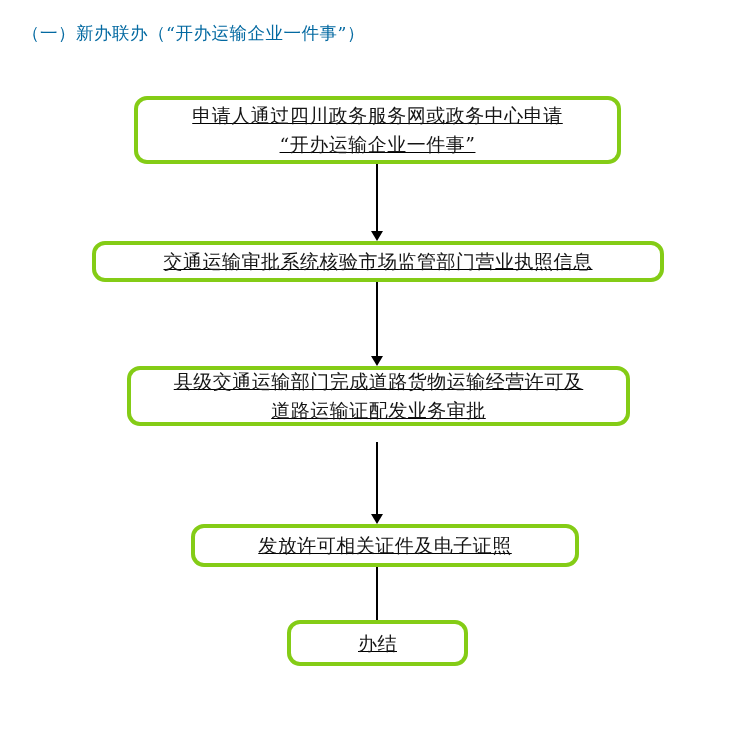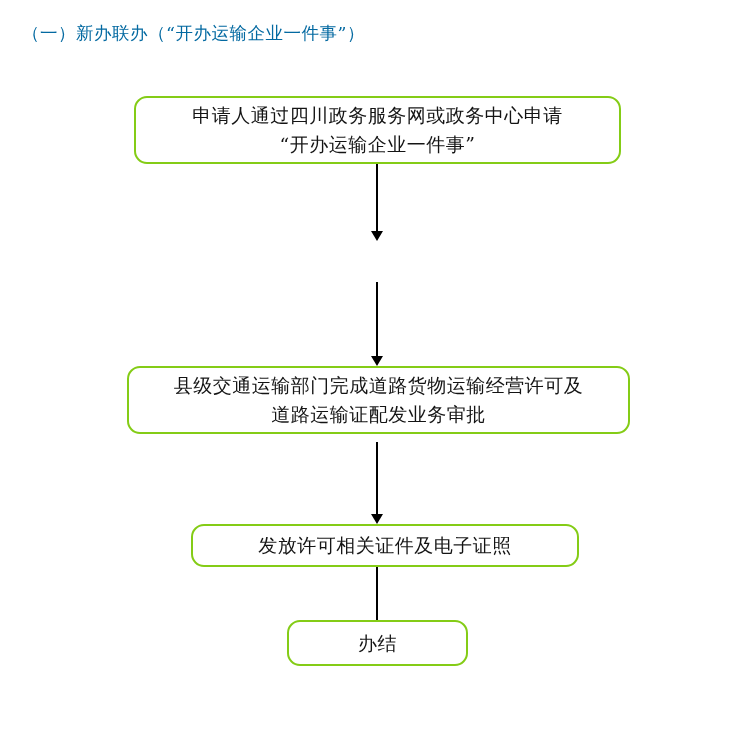--- a/index.html
+++ b/index.html
@@ -31,41 +31,42 @@
     position: absolute;
     left: 0;
     top: 0;
     width: 747px;
     height: 756px;
   }
 
   .node {
     position: absolute;
     box-sizing: border-box;
-    border: 2px solid #84cc16;
+    border: 4px solid #84cc16;
     border-radius: 13px;
     background: #ffffff;
     display: flex;
     align-items: center;
     justify-content: center;
     text-align: center;
+    text-decoration: underline;
   }
   .node .node-label {
     font-size: 19px;
     line-height: 29px;
     letter-spacing: 0.5px;
     color: #141414;
     white-space: pre-line;
     padding: 0 10px;
   }
 
   
   .node-apply      { left: 134px; top: 96px;  width: 487px; height: 68px; }
   .node-verify     { left: 92px;  top: 241px; width: 572px; height: 41px; }
-  .node-approve    { left: 127px; top: 366px; width: 503px; height: 68px; }
+  .node-approve    { left: 127px; top: 366px; width: 503px; height: 60px; }
   .node-issue      { left: 183px; top: 524px; width: 388px; height: 43px; margin-left: 8px; }
   .node-complete   { left: 287px; top: 620px; width: 181px; height: 46px; }
 
   
   .connector {
     position: absolute;
     left: 374px;
     width: 6px;
   }
   .connector .stem {
@@ -111,20 +112,23 @@
   <div class="node node-apply">
     <span class="node-label">申请人通过四川政务服务网或政务中心申请
 “开办运输企业一件事”</span>
   </div>
 
   <div class="connector conn-1">
     <div class="stem"></div>
     <div class="head"></div>
   </div>
 
+  <div class="node node-verify">
+    <span class="node-label">交通运输审批系统核验市场监管部门营业执照信息</span>
+  </div>
 
   <div class="connector conn-2">
     <div class="stem"></div>
     <div class="head"></div>
   </div>
 
   <div class="node node-approve">
     <span class="node-label">县级交通运输部门完成道路货物运输经营许可及
 道路运输证配发业务审批</span>
   </div>

